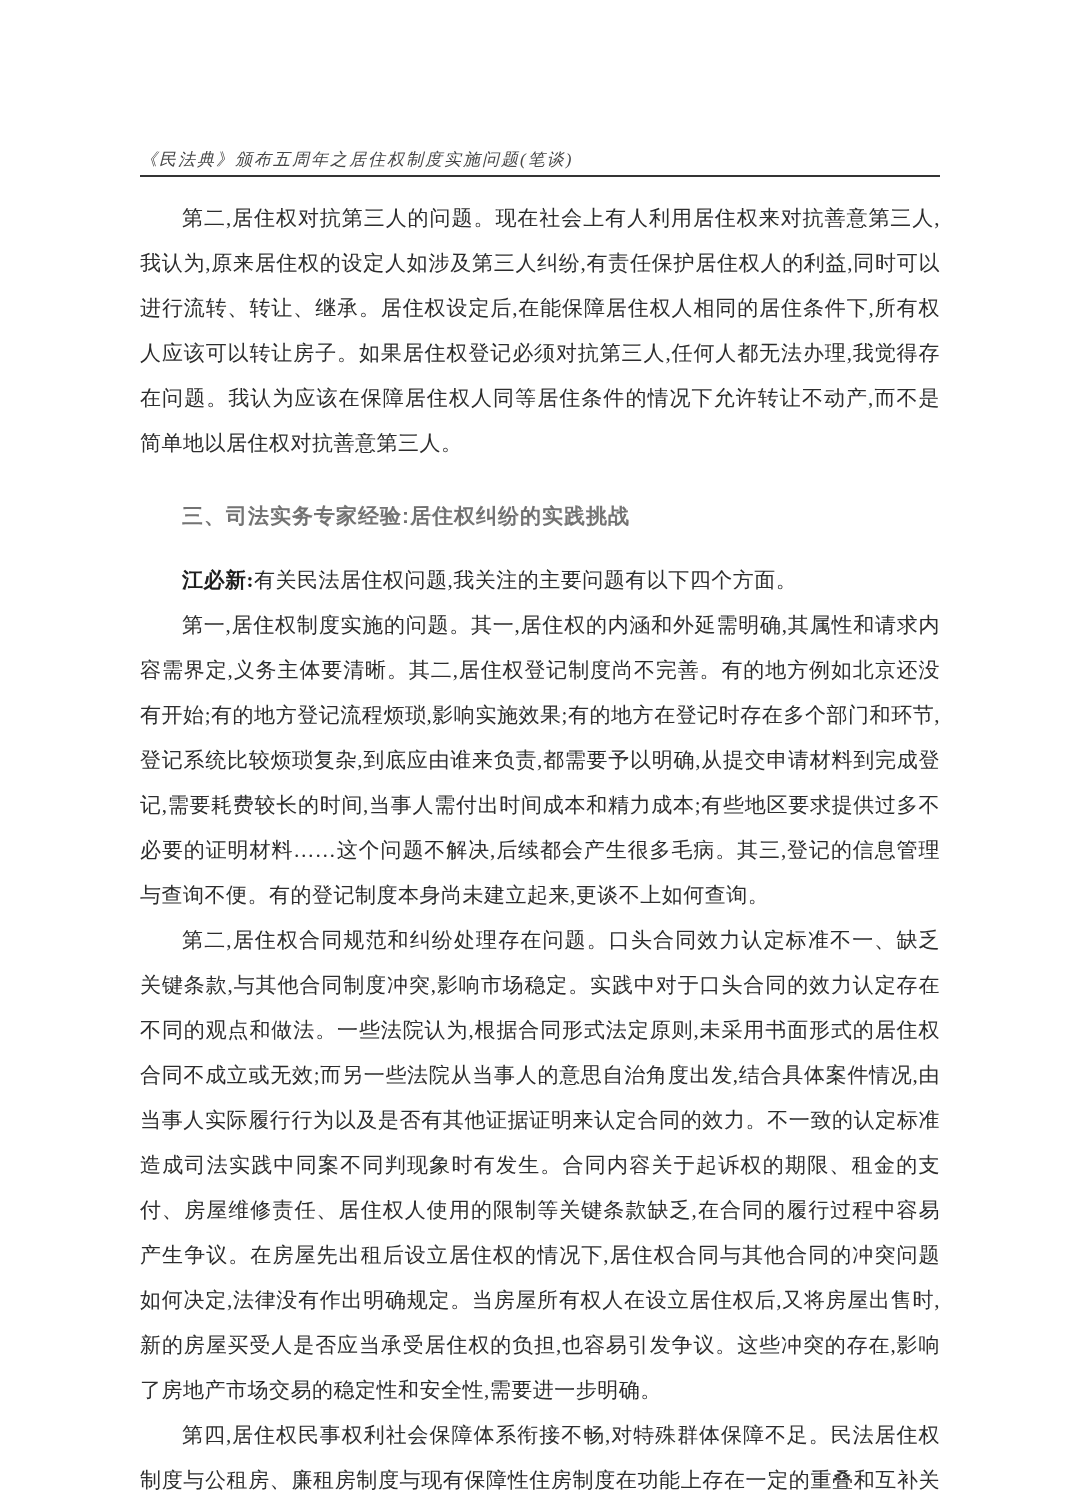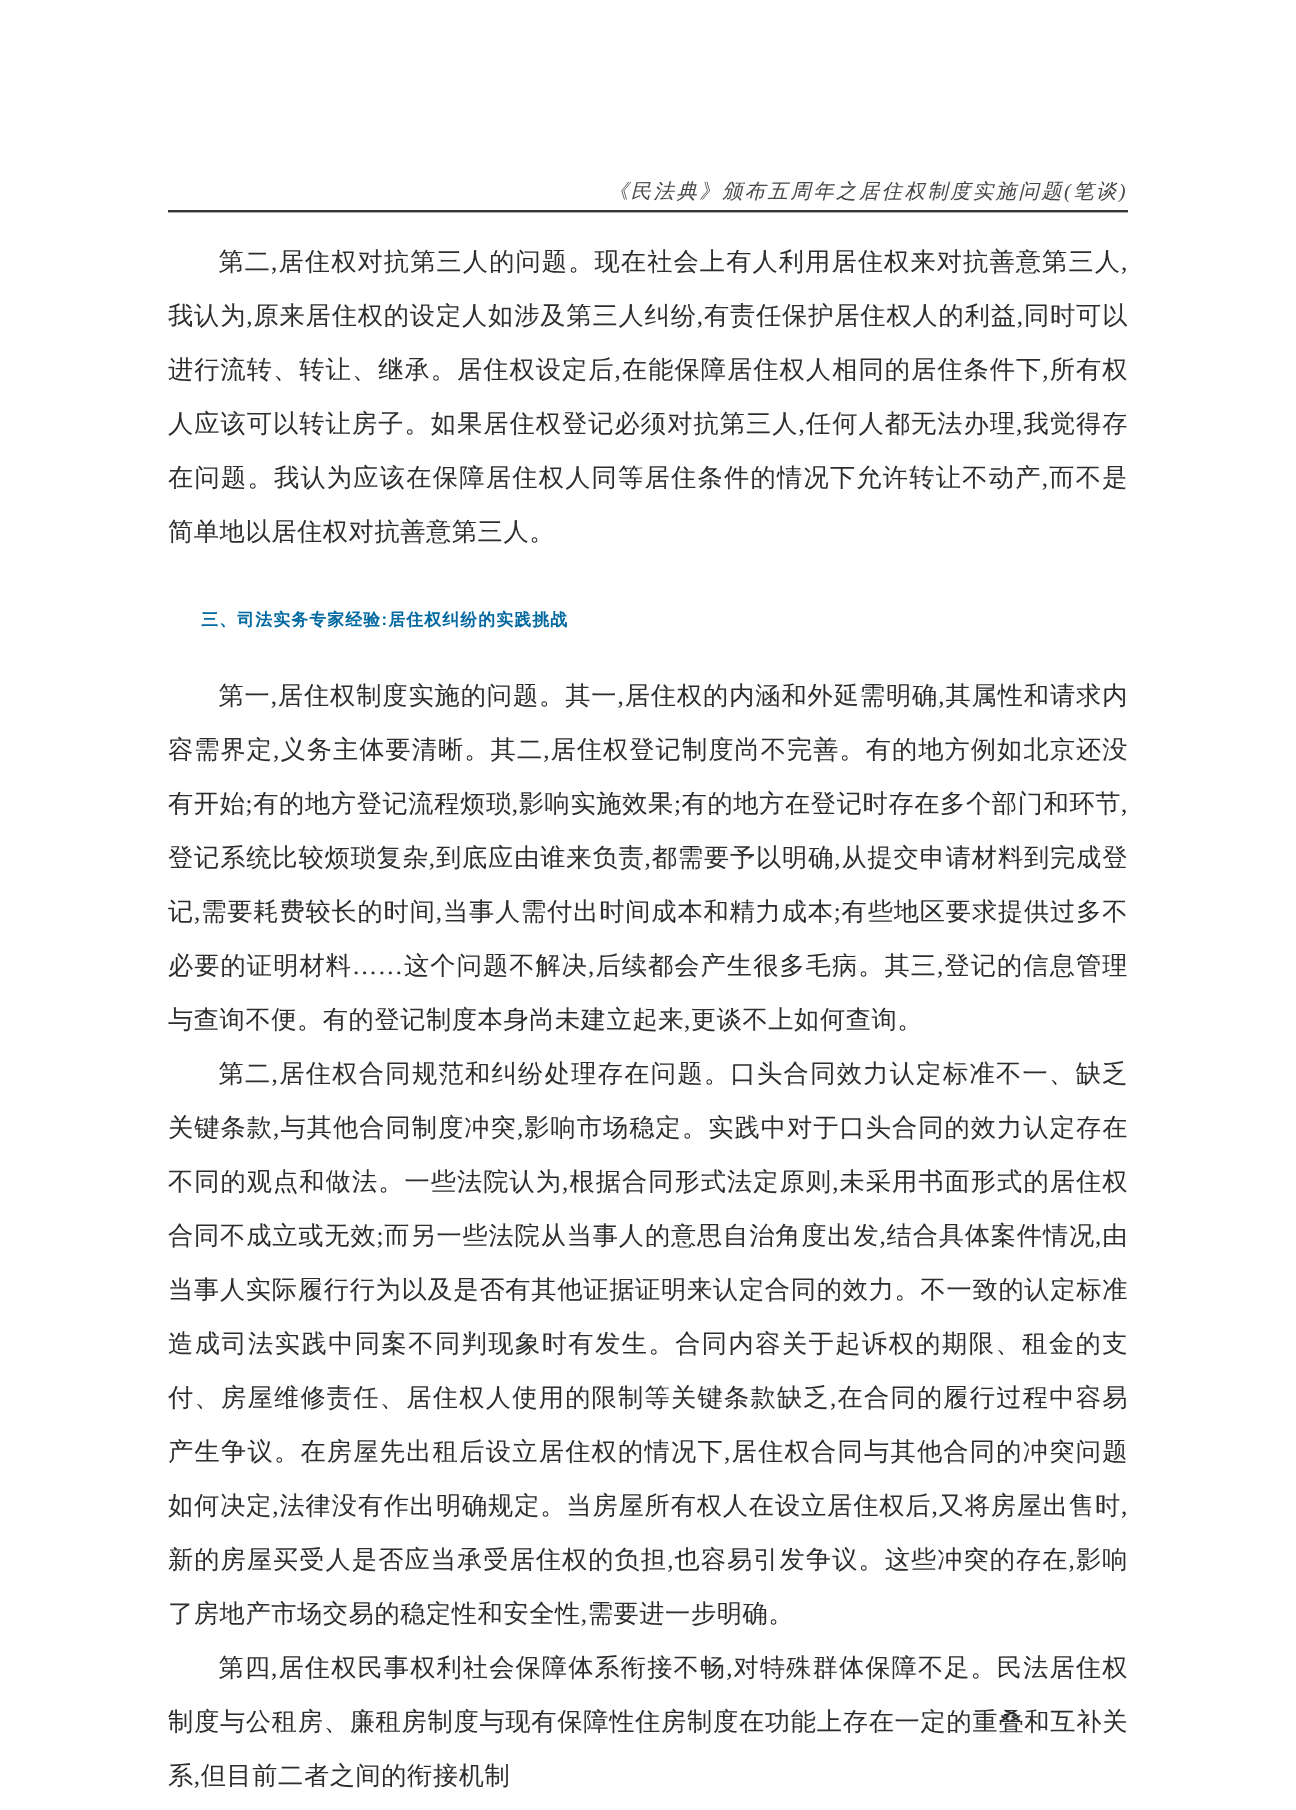--- a/index.html
+++ b/index.html
@@ -20,21 +20,21 @@
     background: #ffffff;
   }
   .content {
     position: absolute;
     left: 140px;
     top: 0;
     width: 800px;
   }
   .running-head {
     margin-top: 148px;
-    text-align: right;
+    text-align: left;
     font-family: "Liberation Serif", "DejaVu Serif", serif;
     font-style: italic;
     font-size: 17px;
     line-height: 24px;
     letter-spacing: 2px;
     color: #474747;
   }
   .header-rule {
     margin-top: 3px;
     height: 2px;
@@ -51,24 +51,24 @@
     text-align: justify;
     text-indent: 2em;
     letter-spacing: 0.5px;
     font-family: "Liberation Serif", "DejaVu Serif", serif;
   }
   h2.section-heading {
     margin: 34px 0 26px 0;
     padding-left: 2em;
     font-family: "Liberation Sans", "DejaVu Sans", sans-serif;
     font-weight: 700;
-    font-size: 14px;
+    font-size: 21px;
     line-height: 32px;
     letter-spacing: 1px;
-    color: #0369a1;
+    color: #737373;
   }
   .speaker-name {
     font-weight: 700;
     color: #1f1f1f;
   }
 </style>
 </head>
 <body>
 
 <div class="sheet">
@@ -79,20 +79,21 @@
       <div class="header-rule"></div>
     </header>
 
     <main class="article">
 
       <p class="para">第二,居住权对抗第三人的问题。现在社会上有人利用居住权来对抗善意第三人,我认为,原来居住权的设定人如涉及第三人纠纷,有责任保护居住权人的利益,同时可以进行流转、转让、继承。居住权设定后,在能保障居住权人相同的居住条件下,所有权人应该可以转让房子。如果居住权登记必须对抗第三人,任何人都无法办理,我觉得存在问题。我认为应该在保障居住权人同等居住条件的情况下允许转让不动产,而不是简单地以居住权对抗善意第三人。</p>
 
 
       <h2 class="section-heading">三、司法实务专家经验:居住权纠纷的实践挑战</h2>
 
+      <p class="para"><span class="speaker-name">江必新:</span><span>有关民法居住权问题,我关注的主要问题有以下四个方面。</span></p>
 
       <p class="para">第一,居住权制度实施的问题。其一,居住权的内涵和外延需明确,其属性和请求内容需界定,义务主体要清晰。其二,居住权登记制度尚不完善。有的地方例如北京还没有开始;有的地方登记流程烦琐,影响实施效果;有的地方在登记时存在多个部门和环节,登记系统比较烦琐复杂,到底应由谁来负责,都需要予以明确,从提交申请材料到完成登记,需要耗费较长的时间,当事人需付出时间成本和精力成本;有些地区要求提供过多不必要的证明材料……这个问题不解决,后续都会产生很多毛病。其三,登记的信息管理与查询不便。有的登记制度本身尚未建立起来,更谈不上如何查询。</p>
 
       <p class="para">第二,居住权合同规范和纠纷处理存在问题。口头合同效力认定标准不一、缺乏关键条款,与其他合同制度冲突,影响市场稳定。实践中对于口头合同的效力认定存在不同的观点和做法。一些法院认为,根据合同形式法定原则,未采用书面形式的居住权合同不成立或无效;而另一些法院从当事人的意思自治角度出发,结合具体案件情况,由当事人实际履行行为以及是否有其他证据证明来认定合同的效力。不一致的认定标准造成司法实践中同案不同判现象时有发生。合同内容关于起诉权的期限、租金的支付、房屋维修责任、居住权人使用的限制等关键条款缺乏,在合同的履行过程中容易产生争议。在房屋先出租后设立居住权的情况下,居住权合同与其他合同的冲突问题如何决定,法律没有作出明确规定。当房屋所有权人在设立居住权后,又将房屋出售时,新的房屋买受人是否应当承受居住权的负担,也容易引发争议。这些冲突的存在,影响了房地产市场交易的稳定性和安全性,需要进一步明确。</p>
 
 
       <p class="para">第四,居住权民事权利社会保障体系衔接不畅,对特殊群体保障不足。民法居住权制度与公租房、廉租房制度与现有保障性住房制度在功能上存在一定的重叠和互补关系,但目前二者之间的衔接机制</p>
 
     </main>
 

